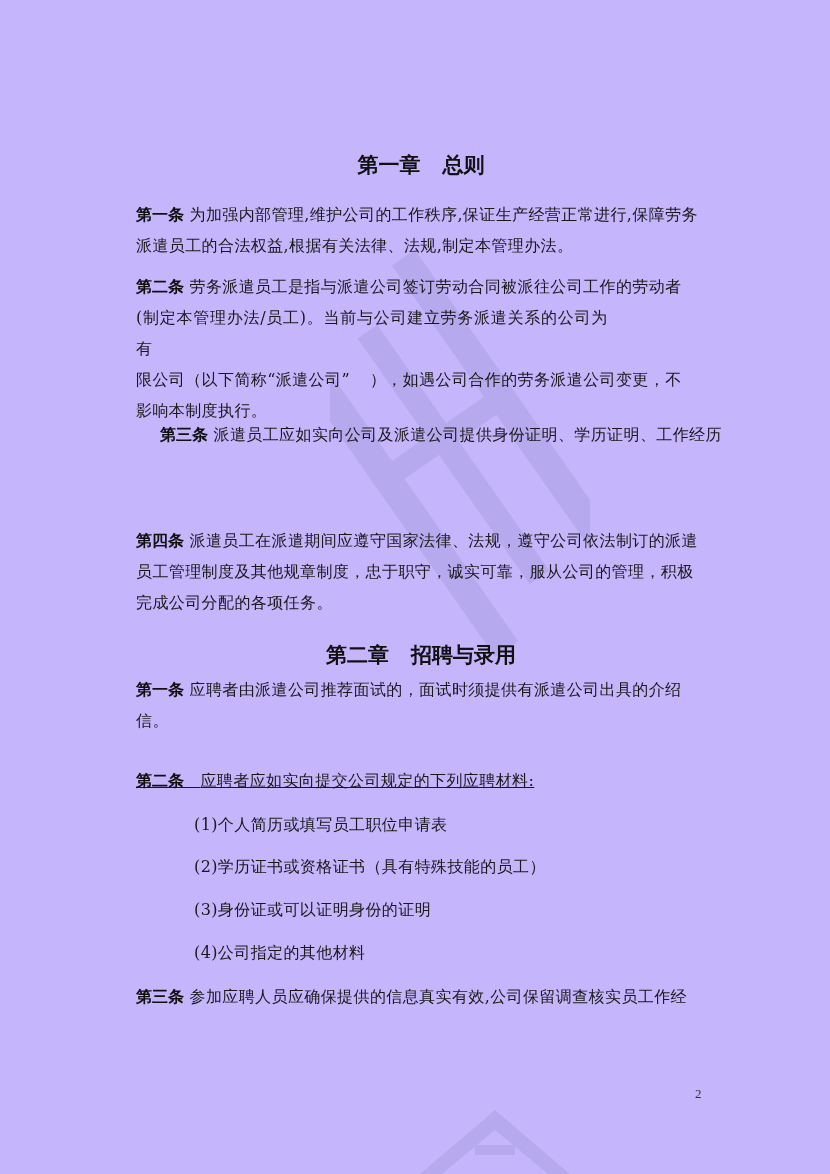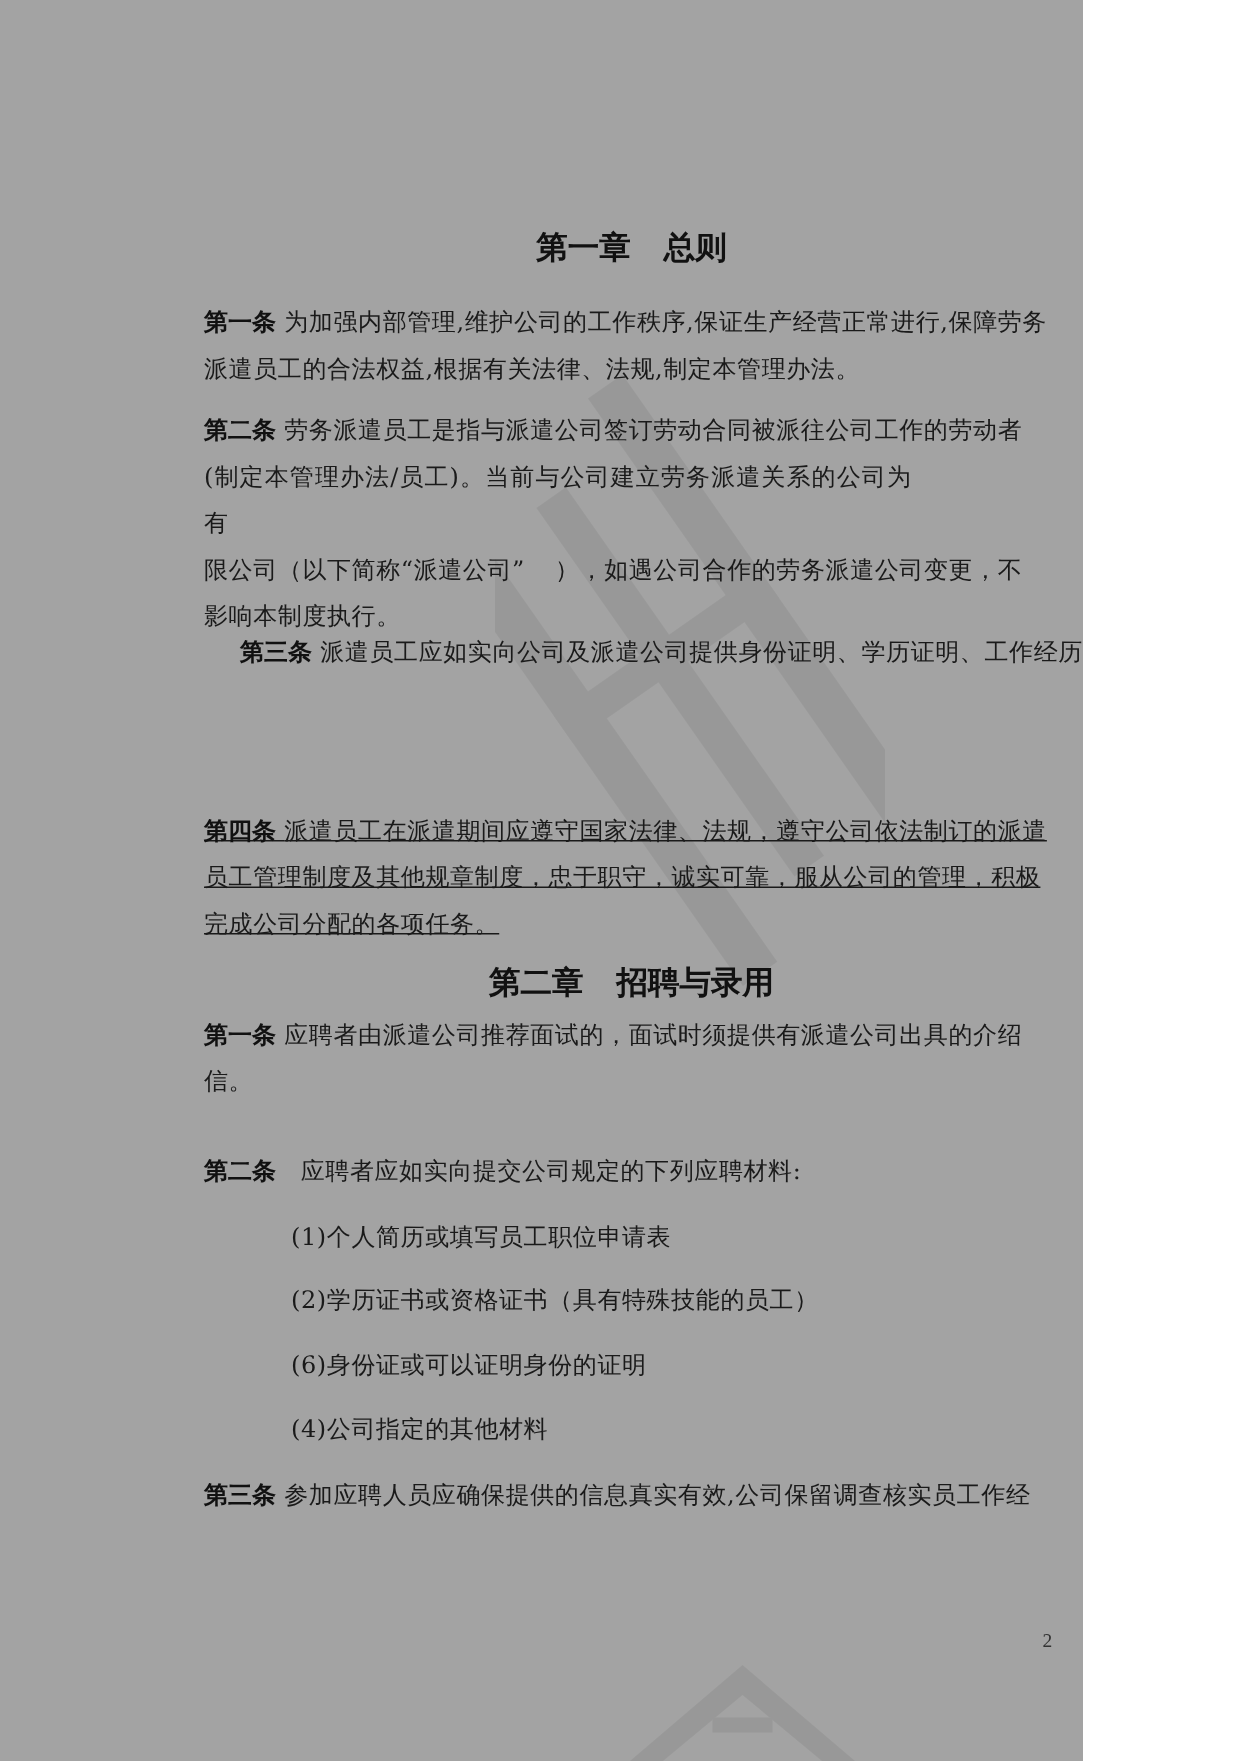--- a/index.html
+++ b/index.html
@@ -11,23 +11,23 @@
       width: 830px;
       height: 1174px;
       position: relative;
       overflow: hidden;
       font-family: "DejaVu Serif", "Liberation Serif", serif;
       color: #111111;
     }
     .page {
       position: absolute;
       left: 0; top: 0;
-      width: 722px;
+      width: 830px;
       height: 1174px;
-      background: #a3a3a3;
+      background: #c4b5fd;
     }
     .watermark {
       position: absolute;
       pointer-events: none;
       opacity: 0.06;
     }
     .content {
       position: absolute;
       left: 136px;
       top: 0;
@@ -128,45 +128,45 @@
       <span>限公司（以下简称“派遣公司”</span><span class="blank-small"></span><span>），如遇公司合作的劳务派遣公司变更，不</span><br>
       <span>影响本制度执行。</span>
     </div>
 
     <div class="para" style="top:419px;margin-left:24px;">
       <span class="label">第三条</span>
       <span>派遣员工应如实向公司及派遣公司提供身份证明、学历证明、工作经历</span><br>
       <br>
     </div>
 
-    <div class="para" style="top:538px;text-decoration:underline;">
+    <div class="para" style="top:525px;">
       <span class="label">第四条</span>
       <span>派遣员工在派遣期间应遵守国家法律、法规，遵守公司依法制订的派遣</span><br>
       <span>员工管理制度及其他规章制度，忠于职守，诚实可靠，服从公司的管理，积极</span><br>
       <span>完成公司分配的各项任务。</span>
     </div>
 
     <div class="chapter-title" style="top:640px;">
       <span>第二章</span><span class="gap"></span><span>招聘与录用</span>
     </div>
 
     <div class="para" style="top:674px;">
       <span class="label">第一条</span>
       <span>应聘者由派遣公司推荐面试的，面试时须提供有派遣公司出具的介绍</span><br>
       <span>信。</span>
     </div>
 
-    <div class="para" style="top:765px;">
+    <div class="para" style="top:765px;text-decoration:underline;">
       <span class="label">第二条</span>
       &nbsp;&nbsp;<span>应聘者应如实向提交公司规定的下列应聘材料:</span>
     </div>
 
     <div class="item" style="top:810px;">(1)个人简历或填写员工职位申请表</div>
     <div class="item" style="top:852px;">(2)学历证书或资格证书（具有特殊技能的员工）</div>
-    <div class="item" style="top:895px;">(6)身份证或可以证明身份的证明</div>
+    <div class="item" style="top:895px;">(3)身份证或可以证明身份的证明</div>
     <div class="item" style="top:938px;">(4)公司指定的其他材料</div>
 
     <div class="para" style="top:981px;">
       <span class="label">第三条</span>
       <span>参加应聘人员应确保提供的信息真实有效,公司保留调查核实员工作经</span><br>
     </div>
   </div>
 
   <div class="page-number">2</div>
 </div>

